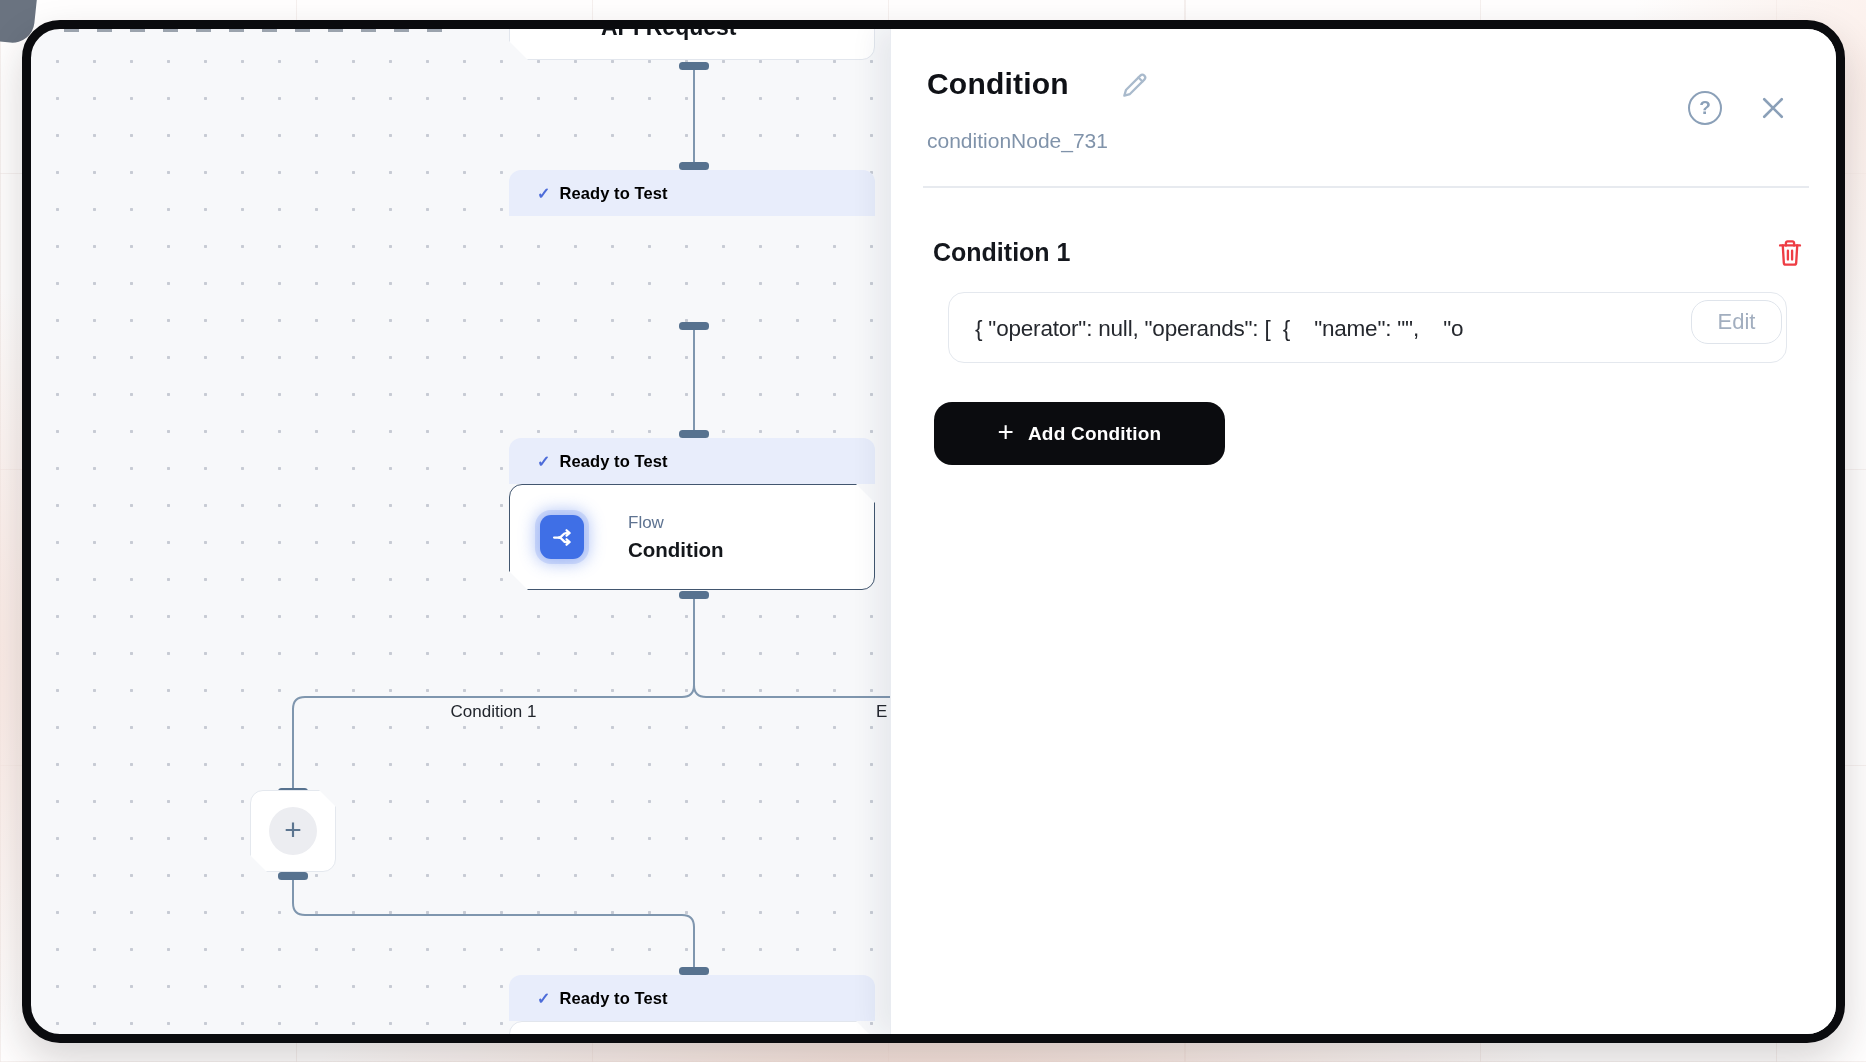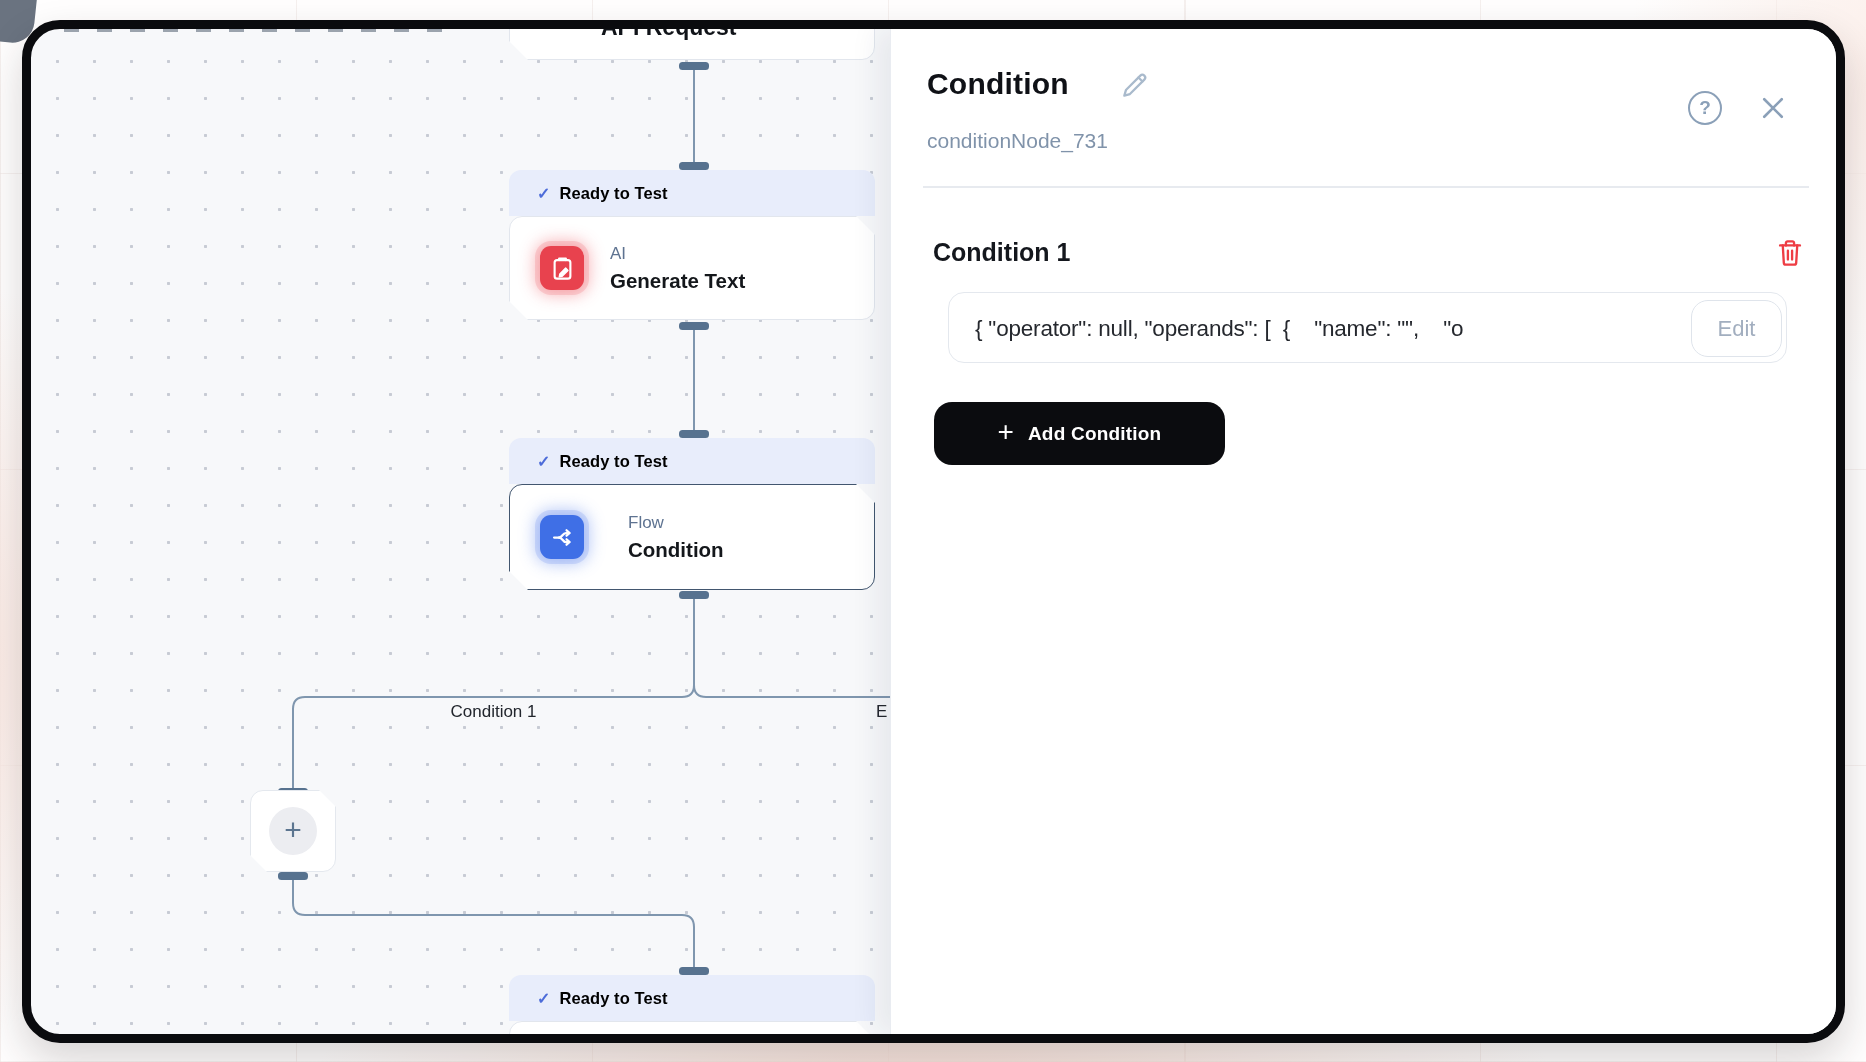--- a/index.html
+++ b/index.html
@@ -89,21 +89,21 @@
   .p-divider { position:absolute; left:32px; top:157px; width:886px; height:1.5px; background:#e7eaef; }
 
   .p-heading { position:absolute; left:42px; top:208px; font-size:25px; line-height:30px;
     font-weight:700; color:#14171d; }
   .p-trash { position:absolute; left:885px; top:208px; width:28px; height:32px; }
 
   .p-field { position:absolute; left:57px; top:263px; width:839px; height:71px;
     background:#fff; border:1.5px solid #e4e8ee; border-radius:16px; overflow:hidden; }
   .p-field .expr { position:absolute; left:26px; top:0; height:71px; line-height:71px;
     font-size:22.5px; color:#25282e; white-space:pre; letter-spacing:-.2px; }
-  .p-edit { position:absolute; right:4px; top:7px; width:91px; height:57px;
+  .p-edit { position:absolute; right:4px; top:7px; width:91px; height:44px;
     background:#fff; border:1.5px solid #dfe4eb; border-radius:17px;
     color:#a2aebf; font-size:22px; display:flex; align-items:center; justify-content:center; }
 
   .p-add { position:absolute; left:43px; top:373px; width:291px; height:63px;
     background:#0b0c0f; border-radius:18px; color:#fff; display:flex;
     align-items:center; justify-content:center; gap:14px; }
   .p-add .plus { font-size:28px; font-weight:300; line-height:1; padding-bottom:3px; }
   .p-add .lbl { font-size:19px; font-weight:700; letter-spacing:.2px; }
 </style>
 </head>
@@ -137,33 +137,20 @@
       </svg>
 
       <div class="api-card">
         <div class="api-title">API Request</div>
       </div>
 
       <div class="node-col" style="top:141px;">
         <div class="badge">
           <span class="chk">✓</span>
           <span class="lbl">Ready to Test</span>
-        </div>
-        <div class="card" style="height:104px;">
-          <div class="nicon red">
-            <svg width="27" height="27" viewBox="0 0 24 24" fill="none" stroke="#ffffff" stroke-width="1.9" stroke-linecap="round" stroke-linejoin="round">
-              <rect x="5" y="4.5" width="14" height="16.5" rx="2.2"></rect>
-              <path d="M9 4.5 V3.2 h6 v1.3"></path>
-              <path d="M9.6 16.8 l5.2-5.2 2.1 2.1 -5.2 5.2 -2.6 .5 z" fill="#ffffff" stroke-width="1.2"></path>
-            </svg>
-          </div>
-          <div class="texts">
-            <span class="cat">AI</span>
-            <span class="ntitle">Generate Text</span>
-          </div>
         </div>
       </div>
 
       <div class="node-col" style="top:409px;">
         <div class="badge">
           <span class="chk">✓</span>
           <span class="lbl">Ready to Test</span>
         </div>
         <div class="card selected" style="height:106px;">
           <div class="nicon blue">

